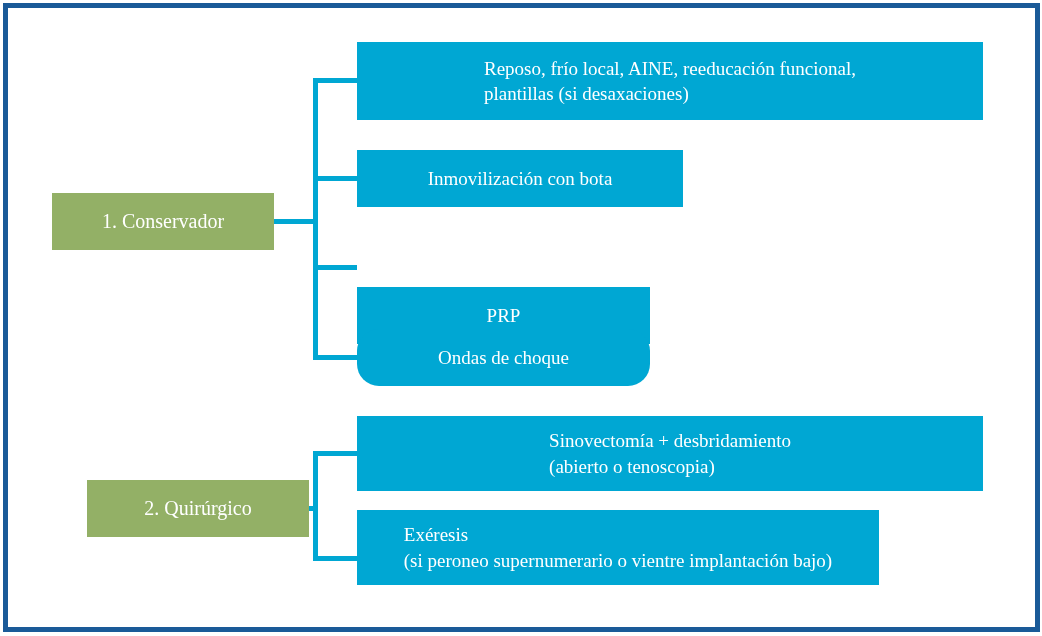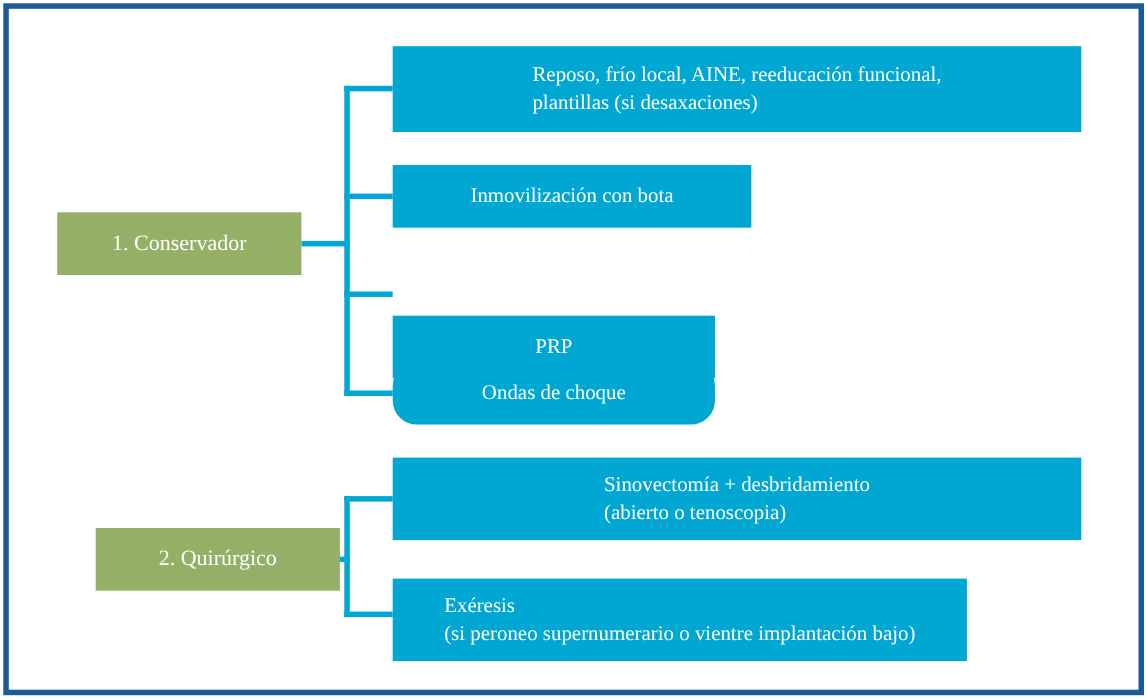--- a/index.html
+++ b/index.html
@@ -37,21 +37,21 @@
 
   
   .n-conservador   { left: 52px;  top: 193px; width: 222px; height: 57px; }
   .n-reposo        { left: 357px; top: 42px;  width: 626px; height: 78px; }
   .n-inmov         { left: 357px; top: 150px; width: 326px; height: 57px; }
   .n-prp           { left: 357px; top: 239px; width: 293px; height: 57px; margin-top: 48px; }
   .n-ondas         { left: 357px; top: 329px; width: 293px; height: 57px; border-radius: 22px; }
   
   .n-quirurgico    { left: 52px;  top: 480px; width: 222px; height: 57px; margin-left: 35px; }
   .n-sinovectomia  { left: 357px; top: 416px; width: 626px; height: 75px; }
-  .n-exeresis      { left: 357px; top: 526px; width: 522px; height: 75px; }
+  .n-exeresis      { left: 357px; top: 510px; width: 522px; height: 75px; }
 
   .line {
     position: absolute;
     background: var(--node-blue, #00a7d3);
   }
   .stub1   { left: 274px; top: 219px; width: 44px; height: 5px; }
   .trunk1  { left: 313px; top: 78px;  width: 5px;  height: 282px; }
   .br1     { left: 313px; top: 78px;  width: 44px; height: 5px; }
   .br2     { left: 313px; top: 176px; width: 44px; height: 5px; }
   .br3     { left: 313px; top: 265px; width: 44px; height: 5px; }

